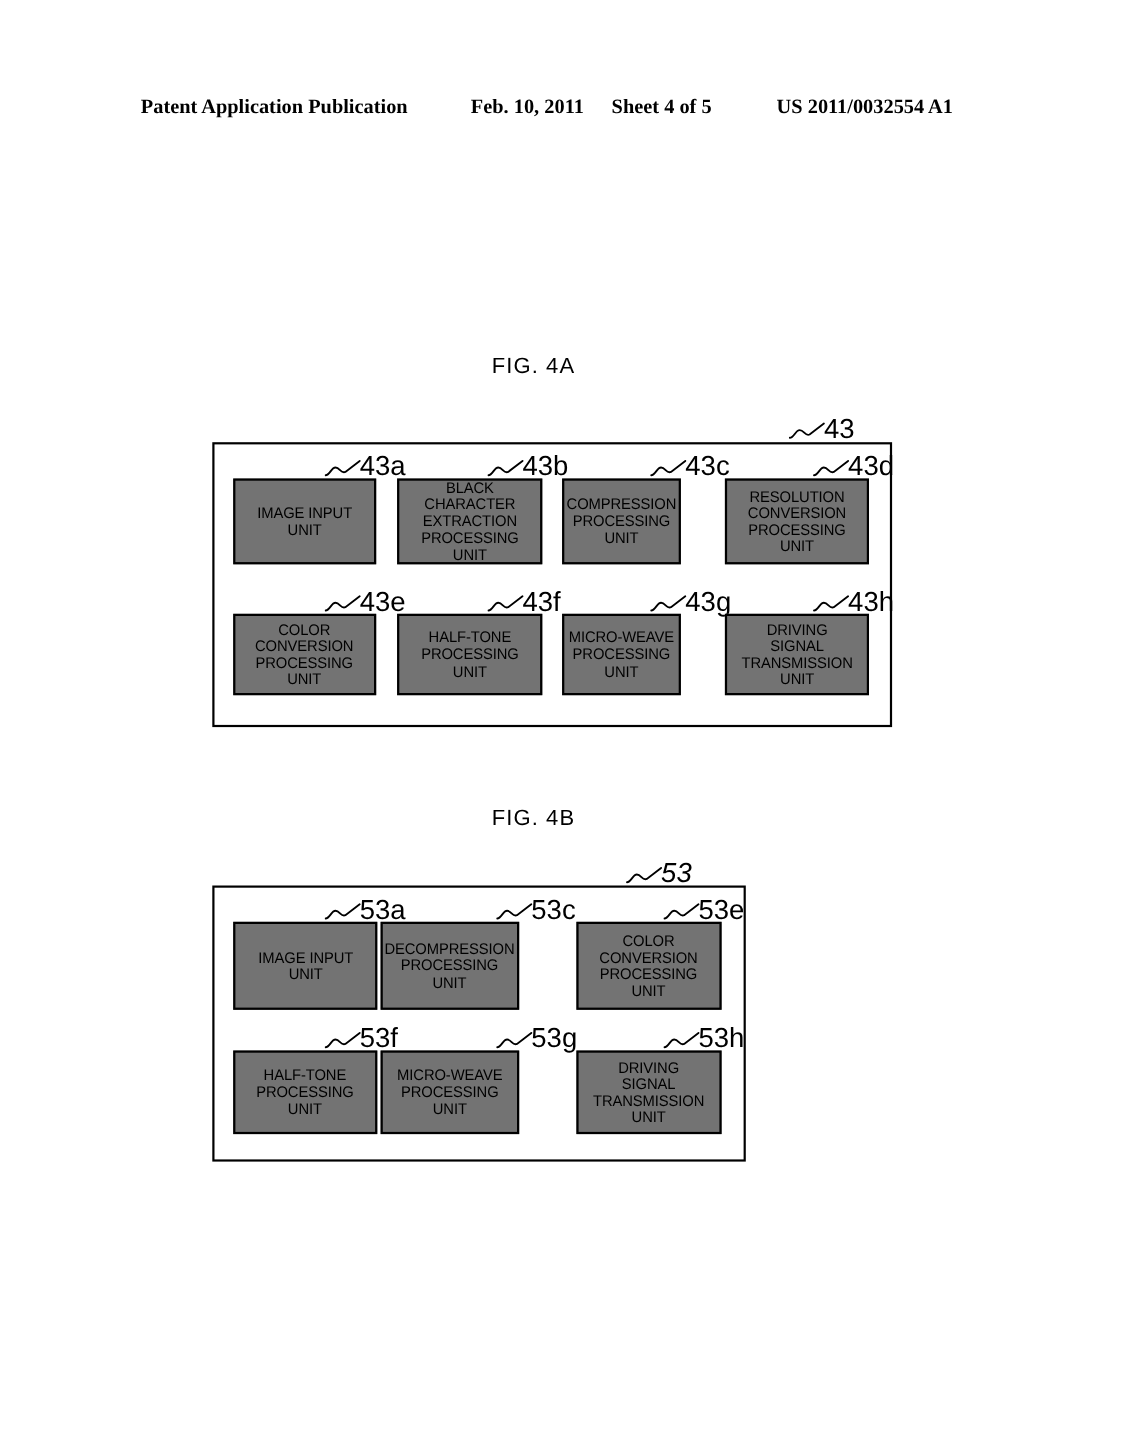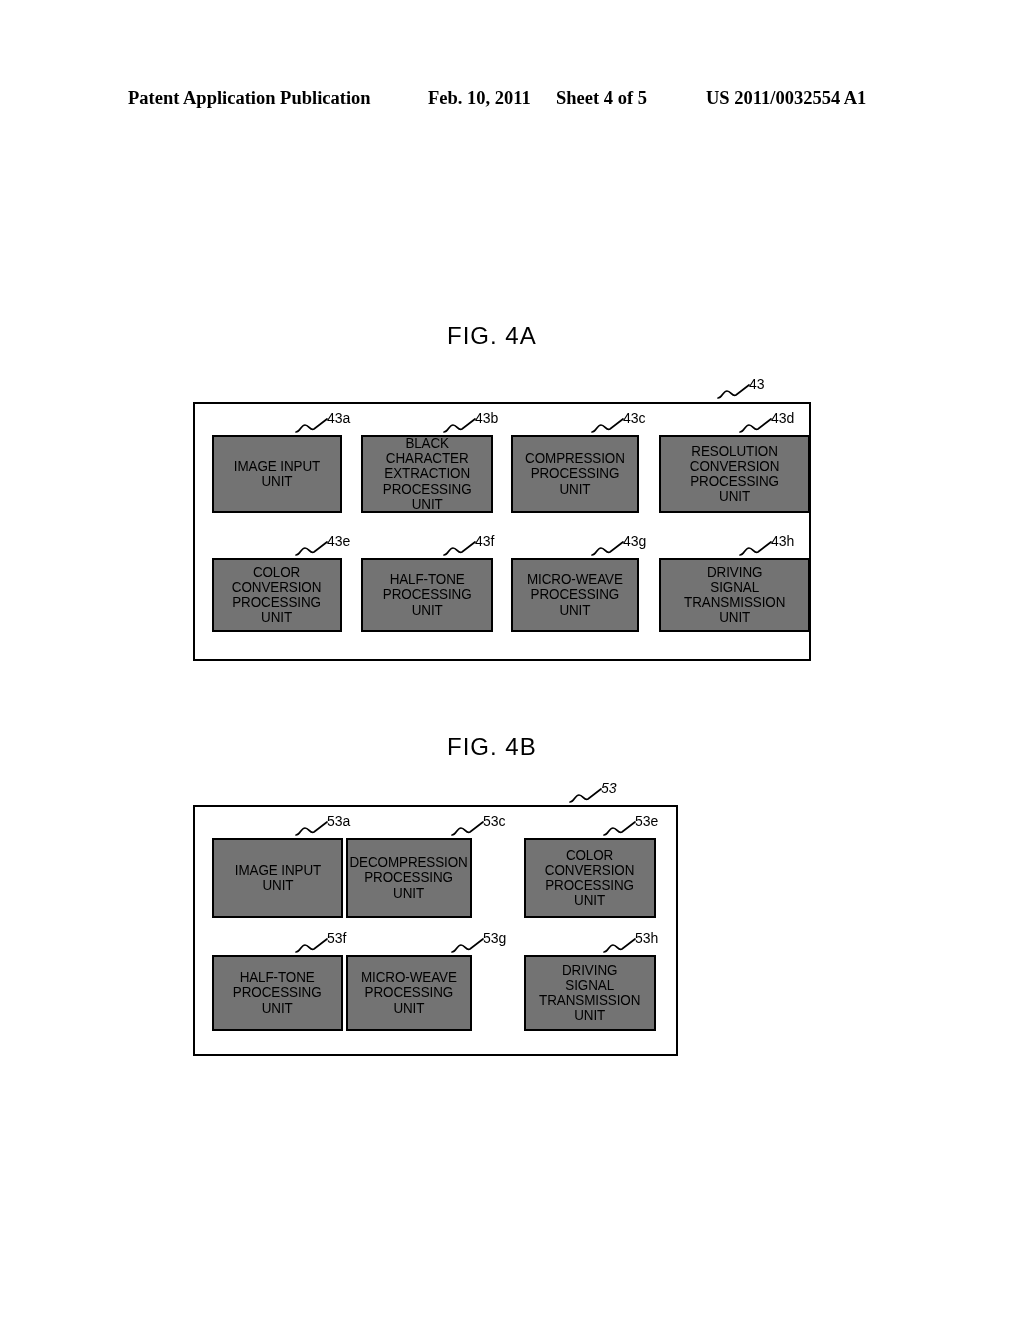--- a/index.html
+++ b/index.html
@@ -31,21 +31,21 @@
   }
   .hdr-pub   { position: absolute; left: 128px; top: 0; }
   .hdr-date  { position: absolute; left: 428px; top: 0; }
   .hdr-sheet { position: absolute; left: 556px; top: 0; }
   .hdr-num   { position: absolute; left: 706px; top: 0; }
 
   
   .fig-title {
     position: absolute;
     font-family: "Liberation Sans", sans-serif;
-    font-size: 24px;
+    font-size: 20px;
     letter-spacing: 1px;
     white-space: nowrap;
   }
   #fig4a-title { left: 447px; top: 322px; }
   #fig4b-title { left: 447px; top: 733px; }
 
   
   .fig-container {
     position: absolute;
     border: 2.2px solid #000;
@@ -89,37 +89,37 @@
   .ref {
     position: absolute;
     width: 72px;
     height: 26px;
   }
   .ref .ref-num {
     position: absolute;
     left: 34px;
     top: -2px;
     font-family: "Liberation Sans", sans-serif;
-    font-size: 14px;
+    font-size: 25px;
     letter-spacing: 0px;
     white-space: nowrap;
   }
   .ref .ref-leader {
     position: absolute;
     left: 2px;
     top: 4px;
   }
 
   
   .fig4a-r1 { top: 435px; height: 78px; }
   .fig4a-r2 { top: 558px; height: 74px; }
   .fig4a-c1 { left: 212px; width: 130px; }
   .fig4a-c2 { left: 361px; width: 132px; }
-  .fig4a-c3 { left: 511px; width: 128px; }
-  .fig4a-c4 { left: 659px; width: 151px; }
+  .fig4a-c3 { left: 511px; width: 108px; }
+  .fig4a-c4 { left: 659px; width: 131px; }
 
   
   .fig4b-r1 { top: 838px; height: 80px; }
   .fig4b-r2 { top: 955px; height: 76px; }
   .fig4b-c1 { left: 212px; width: 131px; }
   .fig4b-c2 { left: 346px; width: 126px; }
   .fig4b-c3 { left: 524px; width: 132px; }
 </style>
 </head>
 <body>

